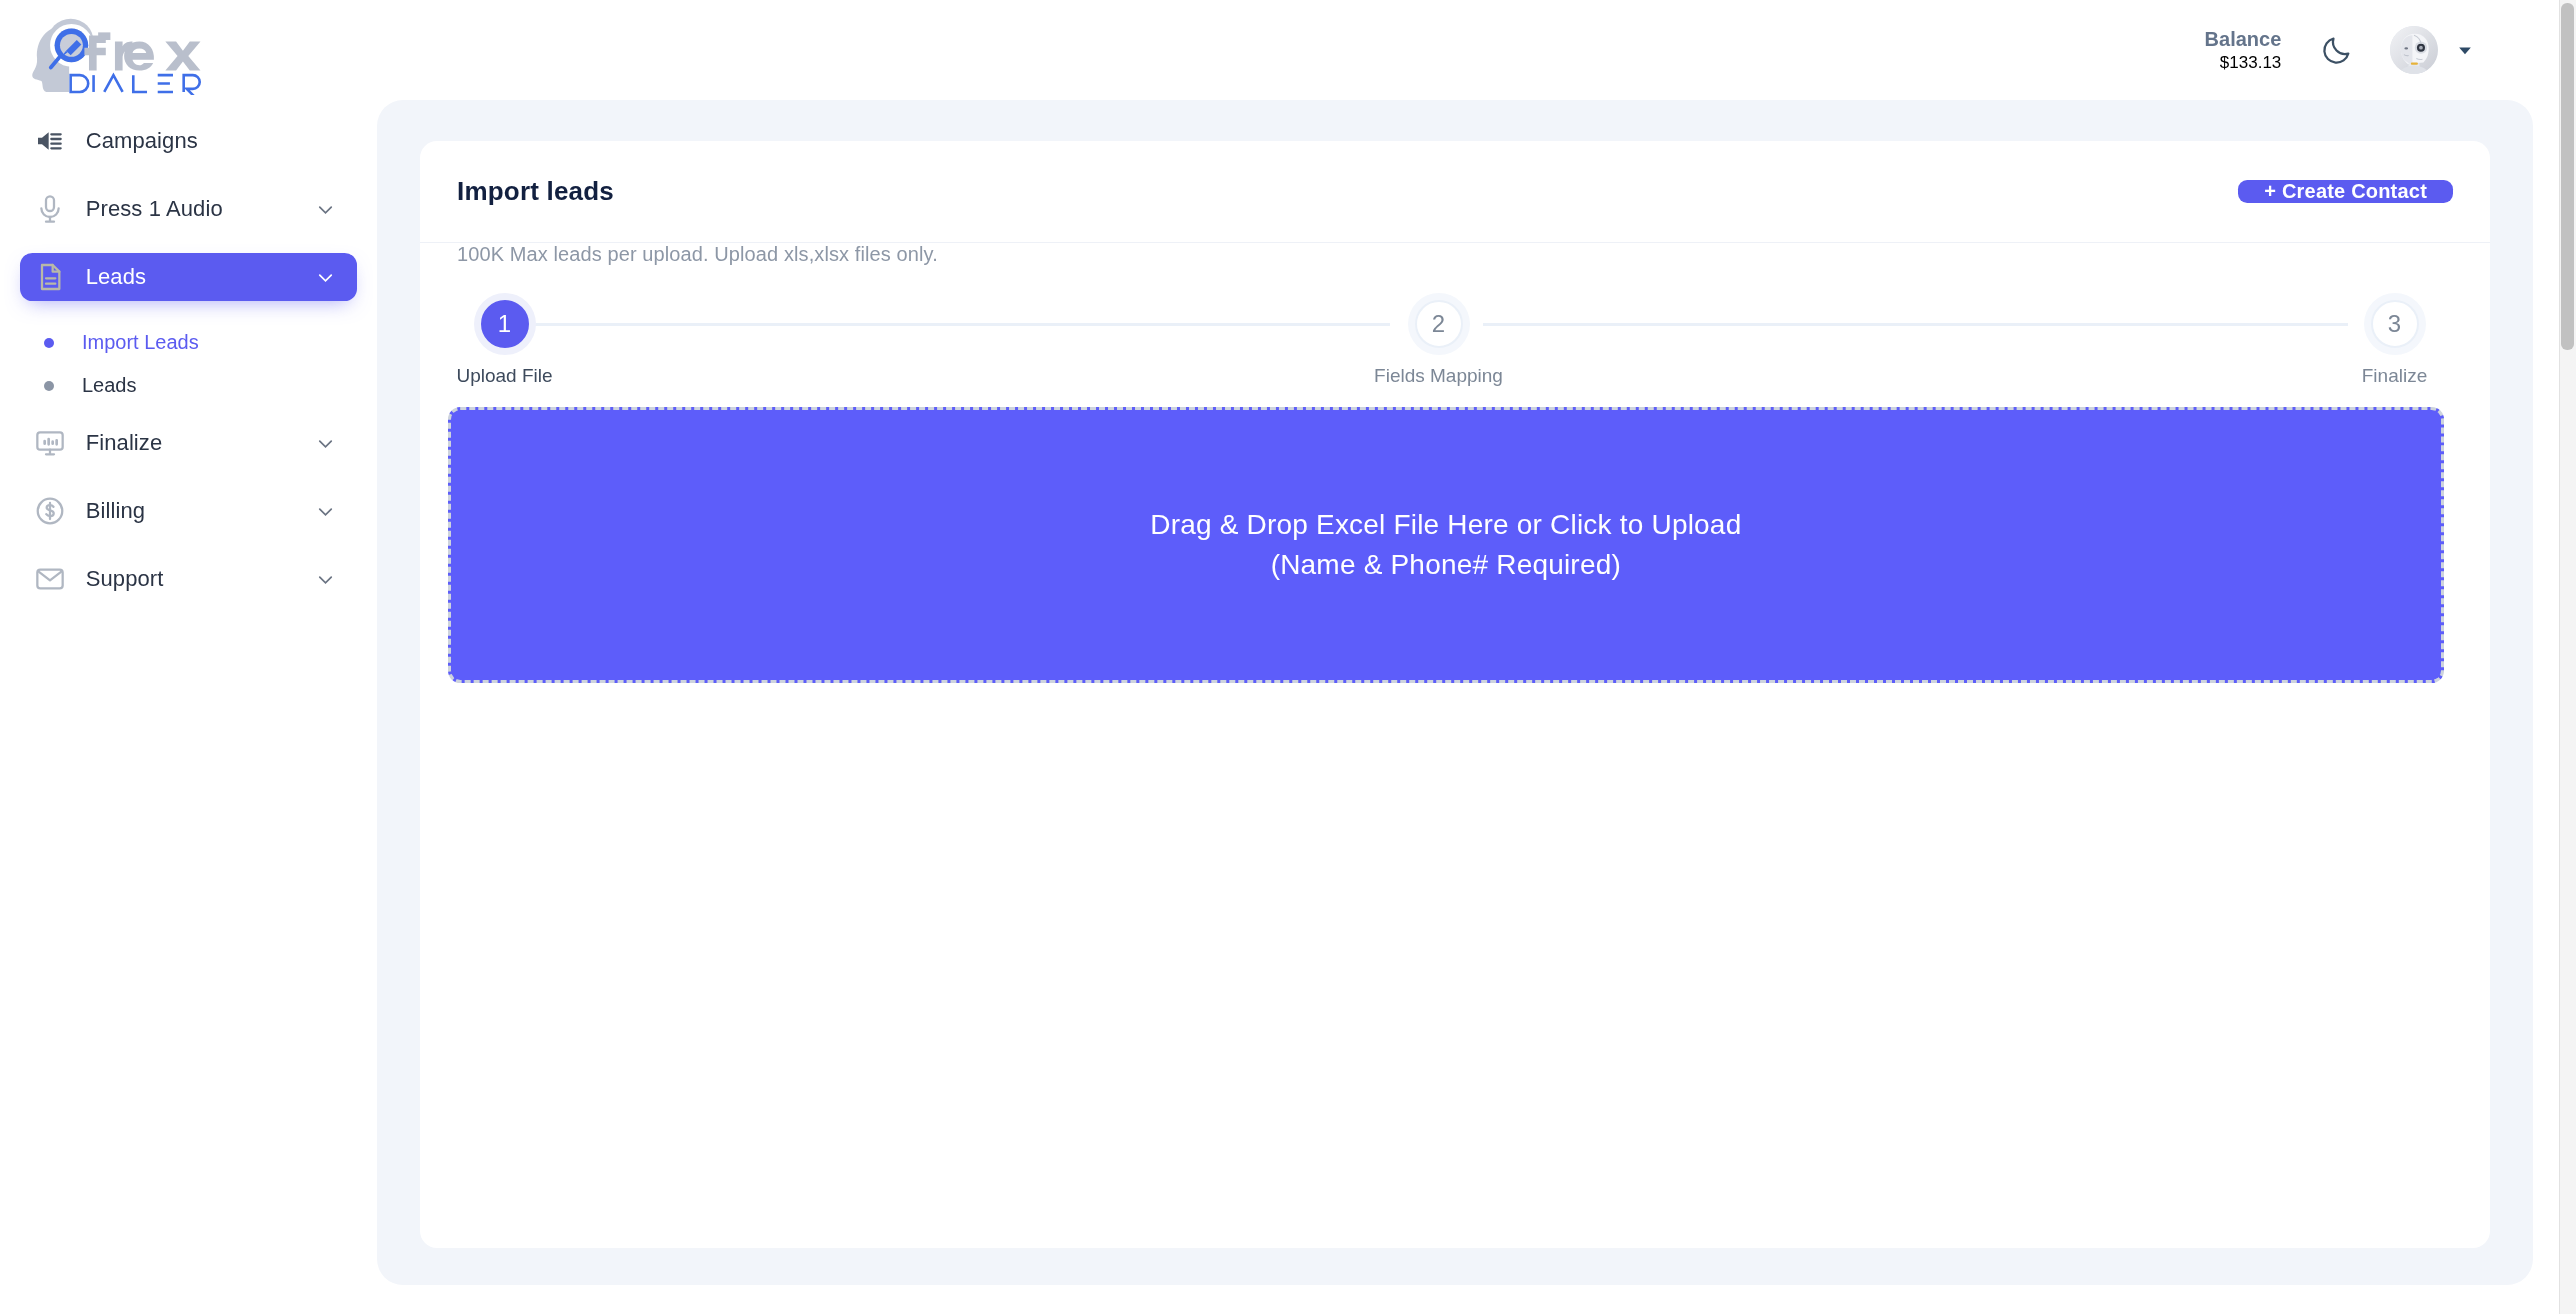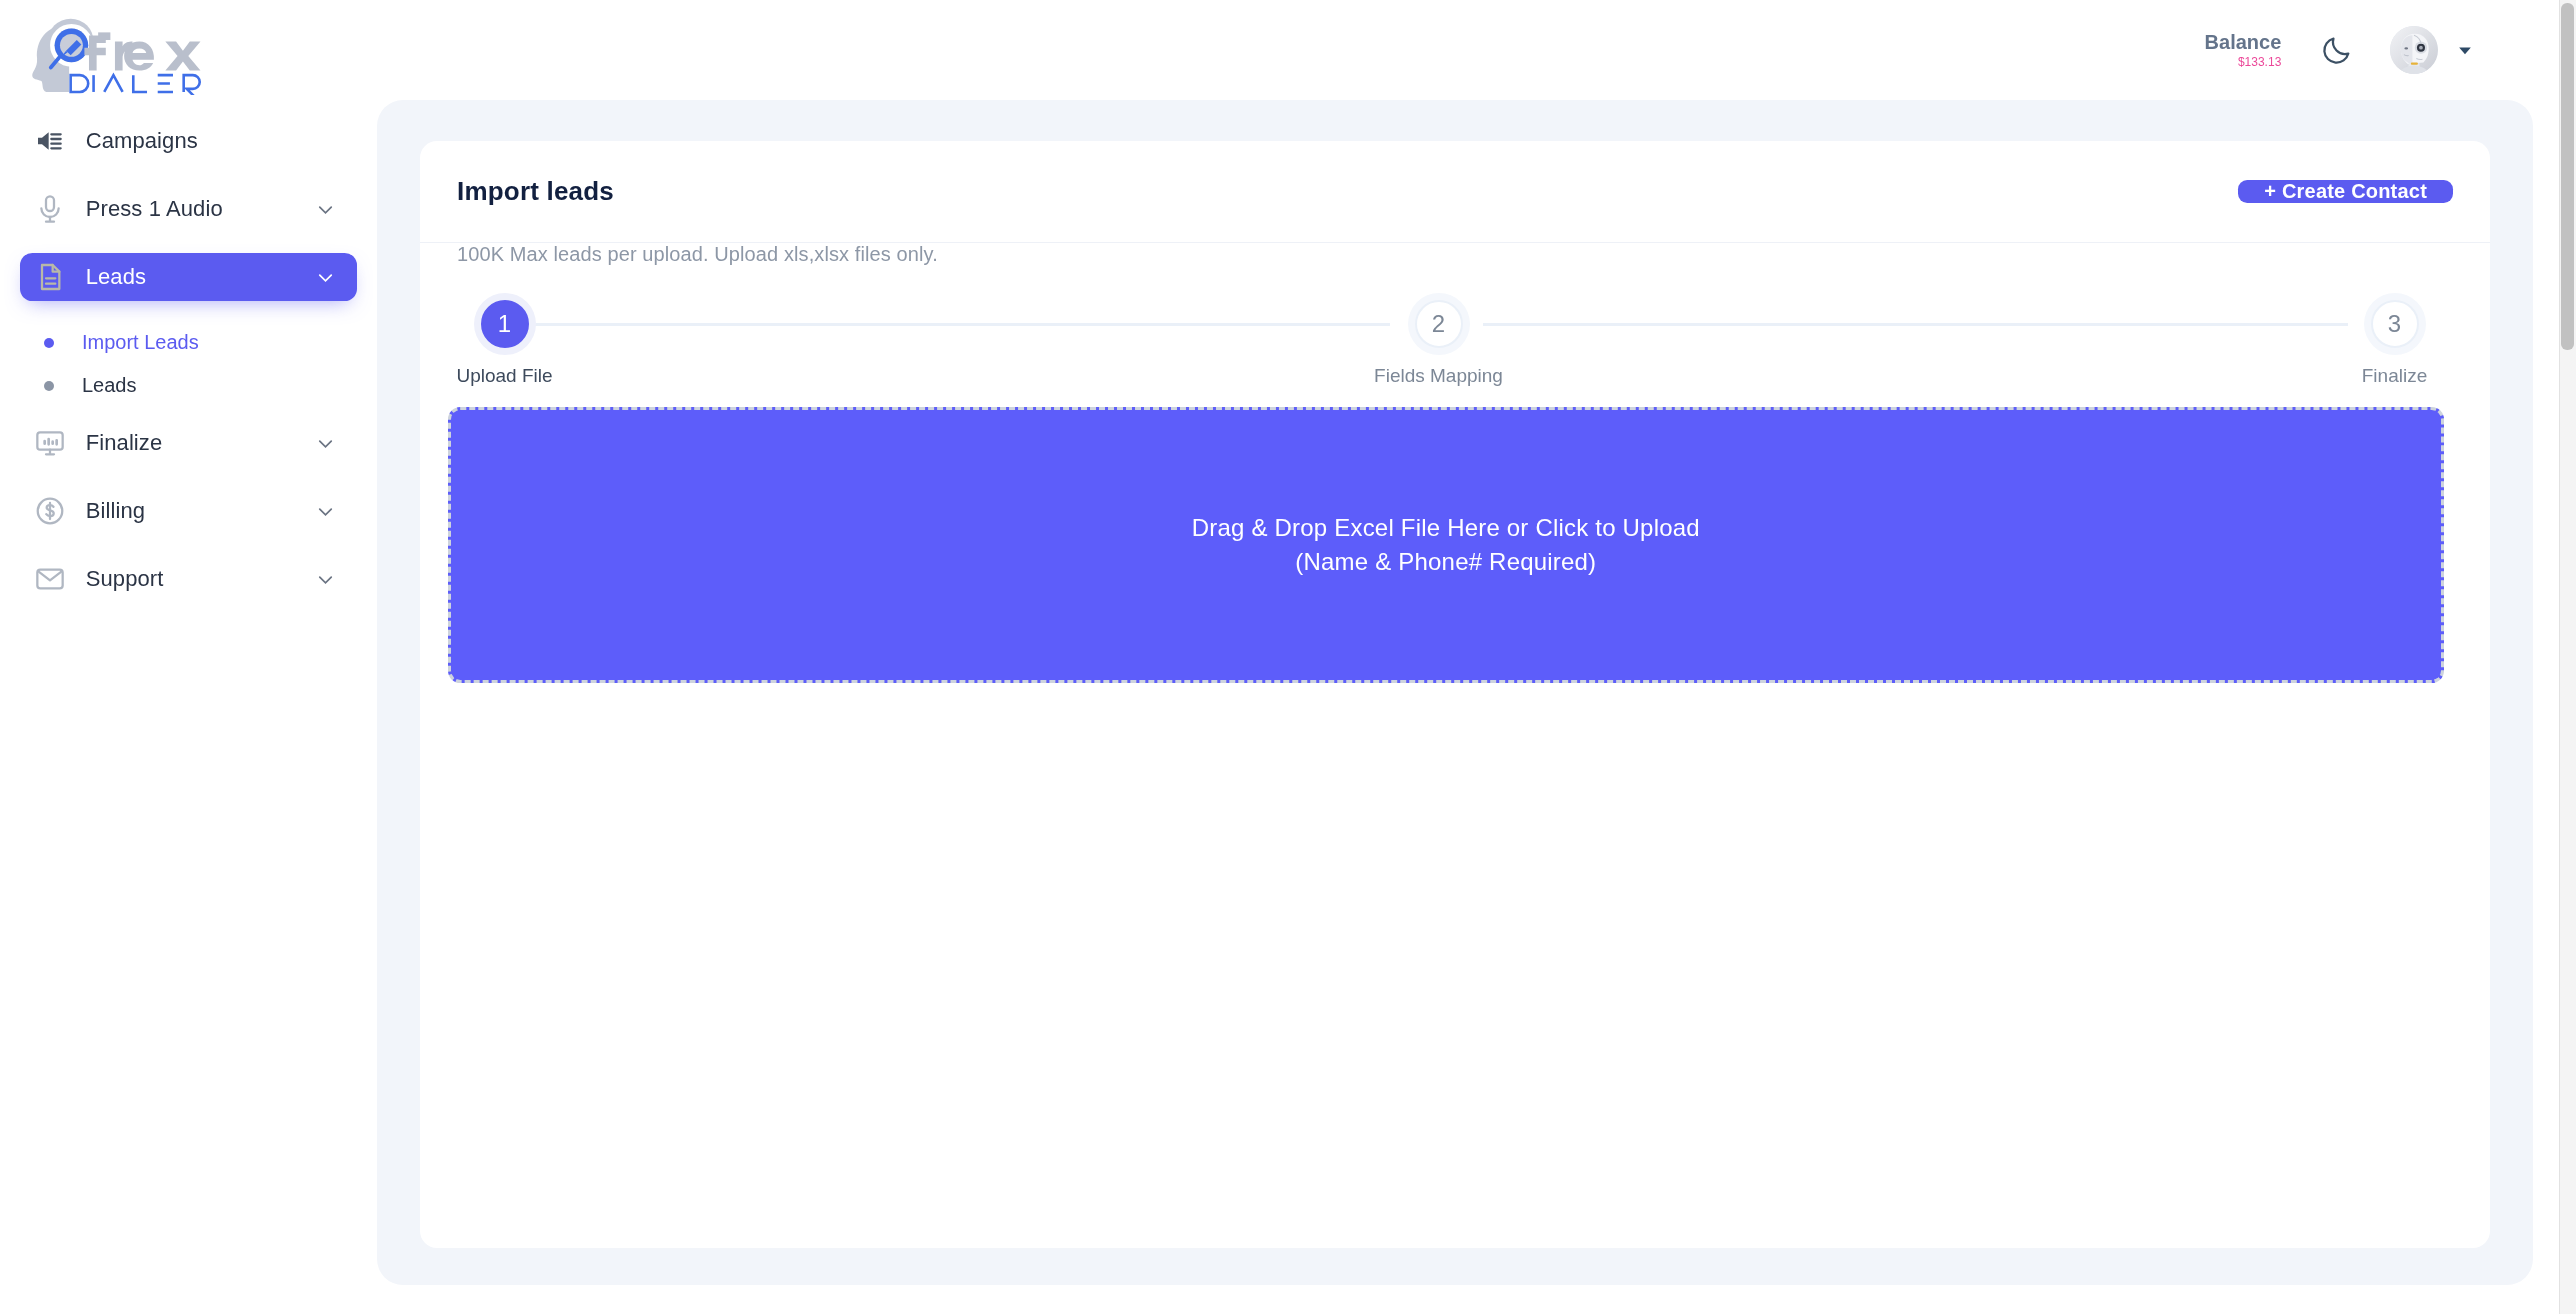--- a/index.html
+++ b/index.html
@@ -77,21 +77,21 @@
     position: absolute; left: 377px; top: 0;
     width: 2183px; height: 100px;
     background: #ffffff;
   }
   #topbar-right {
     position: absolute; right: 80px; top: 0; height: 100px;
     display: flex; align-items: center; gap: 0;
   }
   .balance-block { text-align: right; margin-right: 34px; }
   .balance-label { font-size: 20px; font-weight: bold; color: #64748b; line-height: 1.25; }
-  .balance-value { font-size: 12px; color: #ec4899; line-height: 1.25; }
+  .balance-value { font-size: 17px; color: #000000; line-height: 1.25; }
   .moon-btn { width: 43px; height: 43px; display:flex; align-items:center; justify-content:center; margin-right: 32px; cursor:pointer; }
   .avatar {
     width: 48px; height: 48px; border-radius: 50%;
     overflow: hidden; background: #dfe3ea; cursor: pointer;
     display:block;
   }
   .caret-btn { width: 31px; height: 31px; display:flex; align-items:center; justify-content:center; margin-left: 10.7px; cursor: pointer; }
 
   
   #main-panel {
@@ -188,21 +188,21 @@
     background: #5d5dfa;
     border: 3.1px dashed #cdd3dd;
     border-radius: 12.3px;
     display: flex; flex-direction: column;
     align-items: center; justify-content: center;
     cursor: pointer;
     width: 1996px;
     margin-left: -9.2px;
   }
   #dropzone .dz-line {
-    color: #ffffff; font-size: 24px; line-height: 1.45;
+    color: #ffffff; font-size: 28px; line-height: 1.45;
     text-align: right; letter-spacing: 0.2px;
   }
 
   
   #scrollbar-track {
     position: absolute; right: 0; top: 0;
     width: 17px; height: 1314px;
     background: #f4f4f4;
     border-left: 0.8px solid #e2e2e2;
   }

